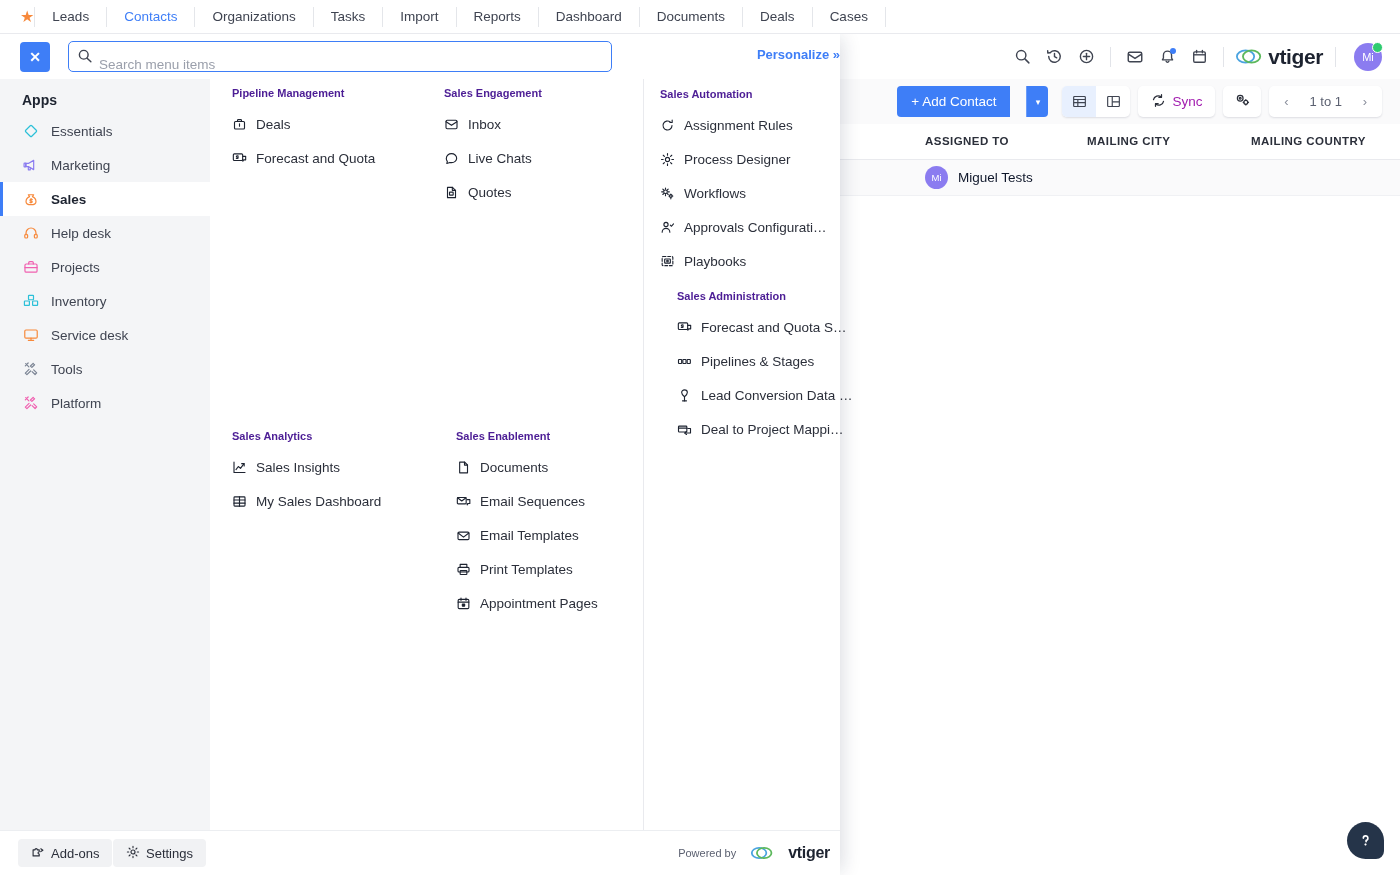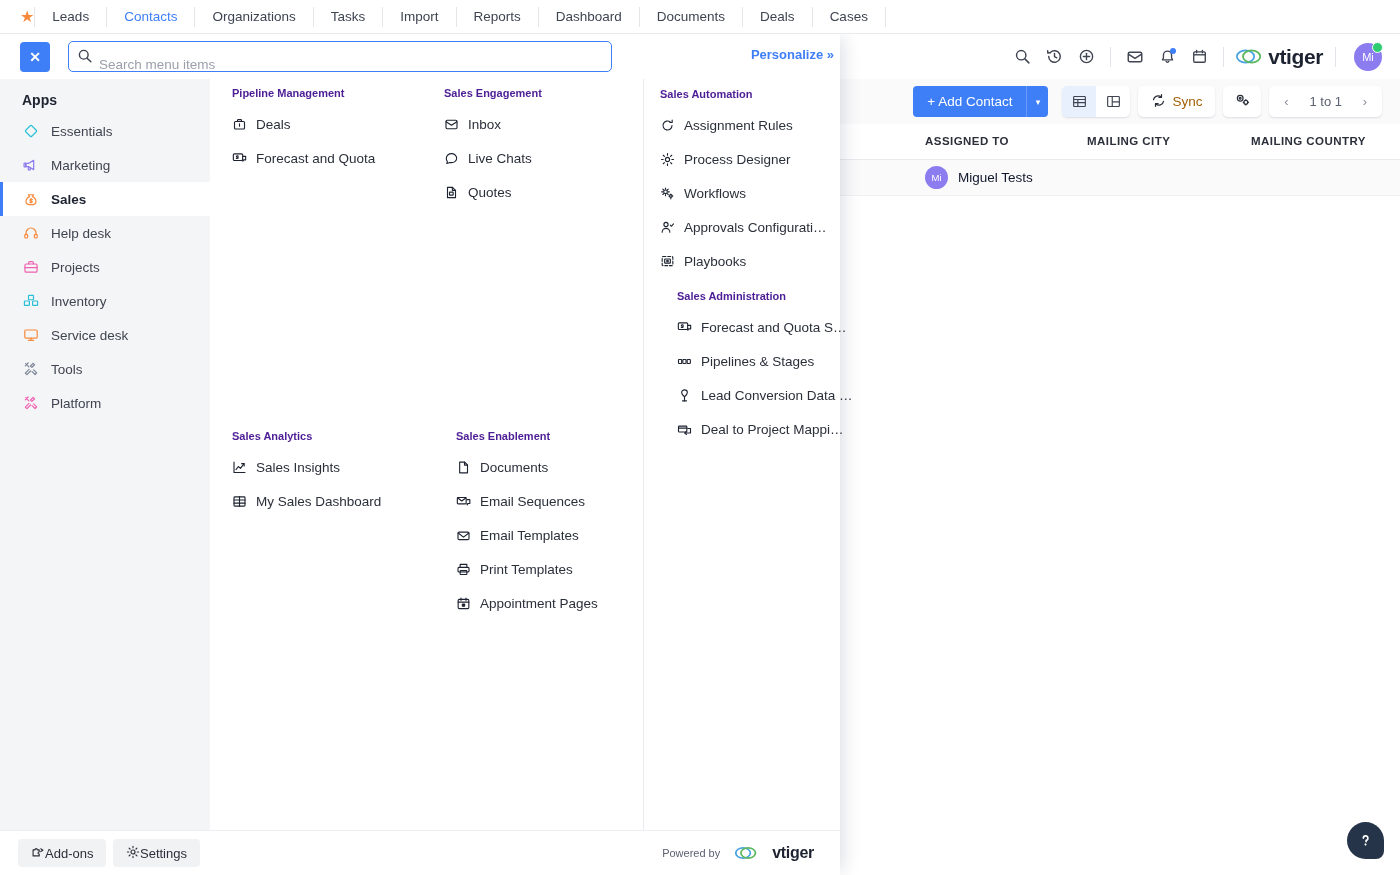--- a/index.html
+++ b/index.html
@@ -78,21 +78,21 @@
     display: flex; background: #fff; border-radius: 5px; height: 31px;
     box-shadow: 0 1px 2px rgba(20,30,60,.13); overflow: hidden; margin-left: 6px;
   }
   .seg-btn {
     width: 34px; height: 31px; display: flex; align-items: center; justify-content: center;
     color: #3f4451; cursor: pointer;
   }
   .seg-btn.active { background: #e8f0fe; }
   .tool-btn {
     display: flex; align-items: center; gap: 6px; background: #fff; height: 31px;
-    border-radius: 5px; padding: 0 13px; font-size: 13.5px; color: #a16207;
+    border-radius: 5px; padding: 0 13px; font-size: 13.5px; color: #a21caf;
     box-shadow: 0 1px 2px rgba(20,30,60,.13); cursor: pointer; white-space: nowrap;
   }
   .pager {
     display: flex; align-items: center; background: #fff; height: 31px;
     border-radius: 5px; box-shadow: 0 1px 2px rgba(20,30,60,.13); padding: 0 4px;
   }
   .pager-arrow { width: 26px; height: 31px; display: flex; align-items: center; justify-content: center; color: #8a8f9c; cursor: pointer; font-size: 13px;}
   .pager-label { font-size: 13px; color: #5b6070; padding: 0 10px; white-space: nowrap; }
 
   
@@ -132,21 +132,21 @@
     width: 544px; height: 31px; border: 1.6px solid #3e7ef7; border-radius: 5px;
     padding: 16px 10px 0 30px; font-size: 13.5px; color: #2b2f3a; outline: none;
     font-family: "Liberation Sans", sans-serif; background: #fff;
   }
   .search-input::placeholder { color: #9a9fab; }
   .search-ico-in {
     position: absolute; left: 9px; top: 7px; color: #3f4451;
   }
   .personalize {
     position: absolute; right: 0px; top: 13px; width: 840px; text-align: right;
-    padding-right: 6px; font-size: 13px; color: #3e7ef7; font-weight: bold; cursor: pointer;
+    font-size: 13px; color: #3e7ef7; font-weight: bold; cursor: pointer;
   }
 
   .overlay-body {
     position: absolute; top: 45px; left: 0; width: 840px; height: 751px;
     display: flex;
   }
   
   .apps-pane {
     width: 210px; height: 751px; background: #f4f5f7; position: relative;
   }
@@ -175,26 +175,26 @@
     font-size: 13.5px; color: #2b2f3a; cursor: pointer; white-space: nowrap;
   }
   .mitem-ico { width: 15px; height: 15px; display: flex; align-items: center; justify-content: center; flex-shrink: 0; color: #1d2330;}
 
   
   .overlay-footer {
     position: absolute; bottom: 0; left: 0; width: 840px; height: 45px;
     border-top: 1px solid #eceef1; background: #fff;
   }
   .foot-btn {
-    position: absolute; top: 8px; display: flex; align-items: center; 
+    position: absolute; top: 8px; display: flex; align-items: center; gap: 6px;
     background: #f1f2f4; border-radius: 4px; height: 28px; padding: 0 13px;
     font-size: 13px; color: #2b2f3a; cursor: pointer; white-space: nowrap;
   }
   .powered {
-    position: absolute; right: 26px; top: 13px; display: flex; align-items: center; gap: 15px; justify-content: center;
+    position: absolute; right: 10px; top: 13px; display: flex; align-items: center; gap: 15px; justify-content: center;
   }
   .powered-txt { font-size: 11px; color: #5b6070; }
   .powered-word { font-size: 16px; font-weight: bold; color: #1d2330; letter-spacing: -.3px; }
 
   
   .help-bubble {
     position: absolute; right: 16px; bottom: 16px; width: 37px; height: 37px;
     background: #253449; border-radius: 50% 50% 8px 50%;
     display: flex; align-items: center; justify-content: center;
     color: #fff; z-index: 60; cursor: pointer;
@@ -273,21 +273,21 @@
         </svg>
         <span class="vtiger-word">vtiger</span>
       </div>
       <div class="hdr-sep"></div>
       <div class="avatar-hdr">Mi</div>
     </div>
   </div>
 
   <div class="listarea">
     <div class="list-toolbar">
-      <div style="display:flex;">
+      <div style="display:flex;gap:16px;">
         <div class="btn-add">+ Add Contact</div>
         <div class="btn-add-caret">▾</div>
       </div>
       <div class="seg-group">
         <div class="seg-btn active">
           <svg width="15" height="15" viewBox="0 0 18 18" fill="none" stroke="#3f4451" stroke-width="1.4">
               <rect x="2" y="3" width="14" height="12" rx="1"></rect>
               <line x1="2" y1="6.6" x2="16" y2="6.6"></line>
               <line x1="2" y1="10.4" x2="16" y2="10.4"></line>
               <line x1="7" y1="6.6" x2="7" y2="15"></line>

